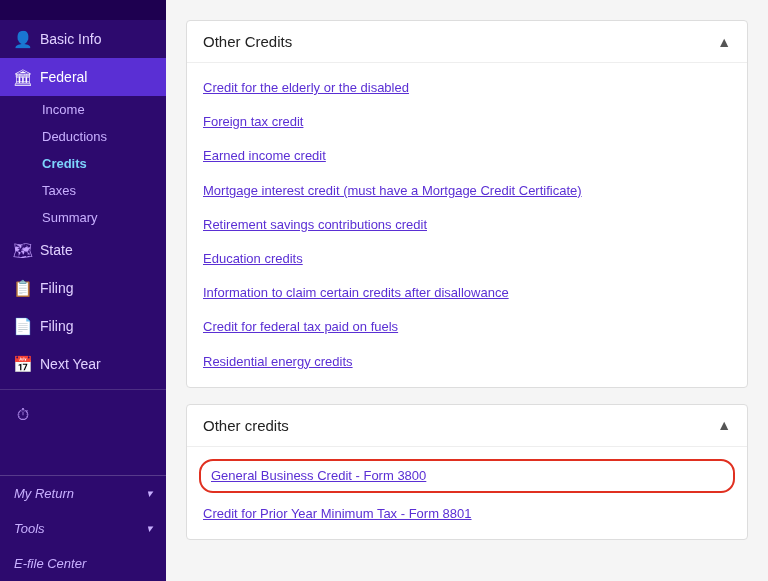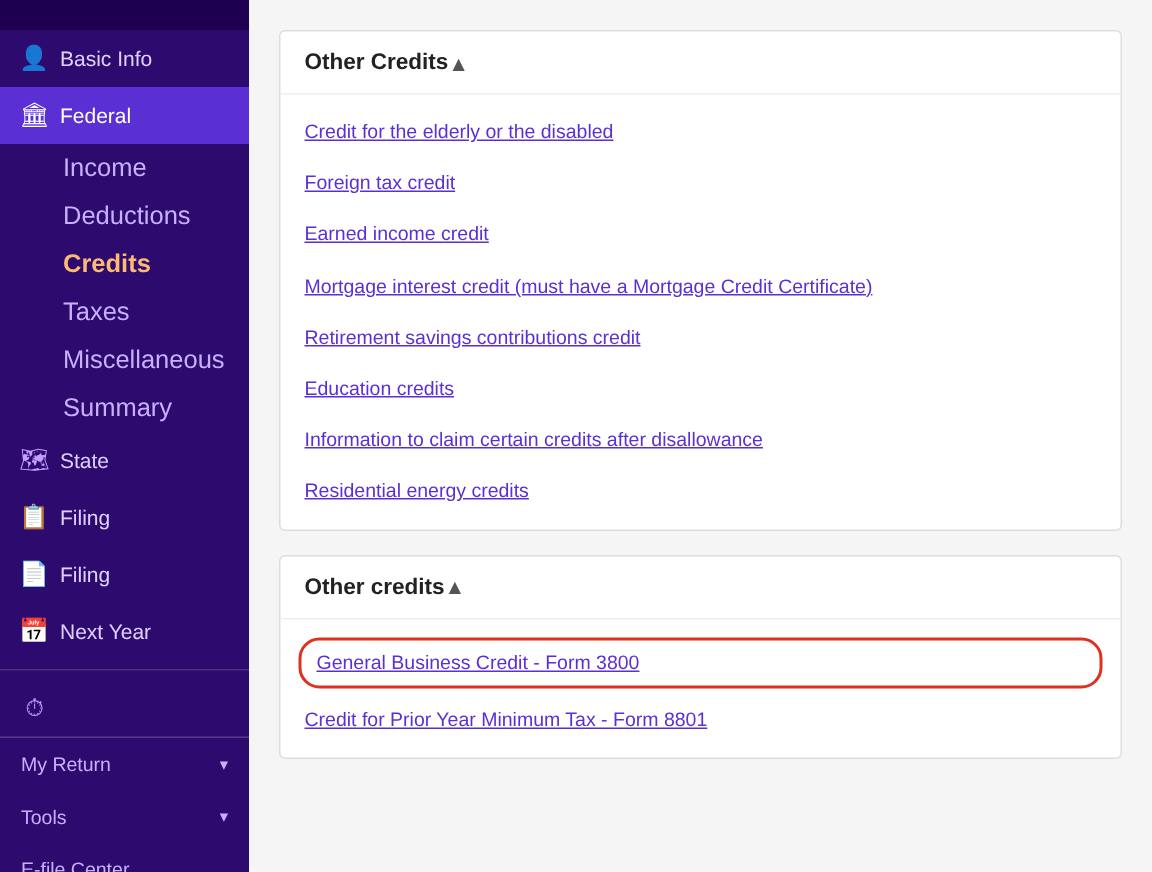--- a/index.html
+++ b/index.html
@@ -53,43 +53,44 @@
     .sidebar-main-item.active .sidebar-icon { color: #fff; }
 
     .sidebar-sub-items {
       padding-left: 0;
     }
 
     .sidebar-sub-item {
       padding: 6px 14px 6px 42px;
       color: #c8b0ff;
       cursor: pointer;
-      font-size: 17px;
-    }
-    .sidebar-sub-item.active { color: #fdba74; font-weight: bold; }
+      font-size: 13px;
+    }
+    .sidebar-sub-item.active { color: #7dd3fc; font-weight: bold; }
 
     .sidebar-divider {
       border: none;
       border-top: 1px solid rgba(255,255,255,0.15);
       margin: 6px 0;
     }
 
     .sidebar-bottom {
       margin-top: auto;
       border-top: 1px solid rgba(255,255,255,0.2);
     }
 
     .sidebar-bottom-item {
       display: flex;
       align-items: center;
       justify-content: space-between;
       padding: 10px 14px;
       color: #c8b0ff;
       cursor: pointer;
       font-size: 13px;
+      font-style: italic;
     }
 
     .chevron { font-size: 11px; }
 
     
     #main {
       flex: 1;
       background: #f5f5f5;
       overflow-y: auto;
       padding: 20px;
@@ -99,23 +100,24 @@
       background: #fff;
       border: 1px solid #ddd;
       border-radius: 4px;
       margin-bottom: 16px;
       overflow: hidden;
     }
 
     .section-header {
       display: flex;
       align-items: center;
+      justify-content: space-between;
       padding: 12px 16px;
       font-size: 15px;
-      font-weight: bold;
+      font-weight: normal;
       color: #222;
       border-bottom: 1px solid #eee;
       cursor: pointer;
     }
 
     .section-header .collapse-icon {
       font-size: 14px;
       color: #555;
     }
 
@@ -156,21 +158,20 @@
   </div>
       <div class="sidebar-main-item active">
     <span class="sidebar-icon">🏛</span>
     <span>Federal</span>
   </div>
       <div class="sidebar-sub-items">
         <div class="sidebar-sub-item">Income</div>
         <div class="sidebar-sub-item">Deductions</div>
         <div class="sidebar-sub-item active">Credits</div>
         <div class="sidebar-sub-item">Taxes</div>
-        <div class="sidebar-sub-item">Miscellaneous</div>
         <div class="sidebar-sub-item">Summary</div>
       </div>
       <div class="sidebar-main-item">
     <span class="sidebar-icon">🗺</span>
     <span>State</span>
   </div>
       <div class="sidebar-main-item">
     <span class="sidebar-icon">📋</span>
     <span>Filing</span>
   </div>
@@ -215,20 +216,21 @@
     <span class="collapse-icon">▲</span>
   </div>
         <div class="section-links">
           <a class="section-link">Credit for the elderly or the disabled</a>
           <a class="section-link">Foreign tax credit</a>
           <a class="section-link">Earned income credit</a>
           <a class="section-link">Mortgage interest credit (must have a Mortgage Credit Certificate)</a>
           <a class="section-link">Retirement savings contributions credit</a>
           <a class="section-link">Education credits</a>
           <a class="section-link">Information to claim certain credits after disallowance</a>
+          <a class="section-link">Credit for federal tax paid on fuels</a>
           <a class="section-link">Residential energy credits</a>
         </div>
       </div>
       <div class="section-card">
         <div class="section-header">
     <span>Other credits</span>
     <span class="collapse-icon">▲</span>
   </div>
         <div class="section-links">
           <a class="section-link highlighted">General Business Credit - Form 3800</a>

